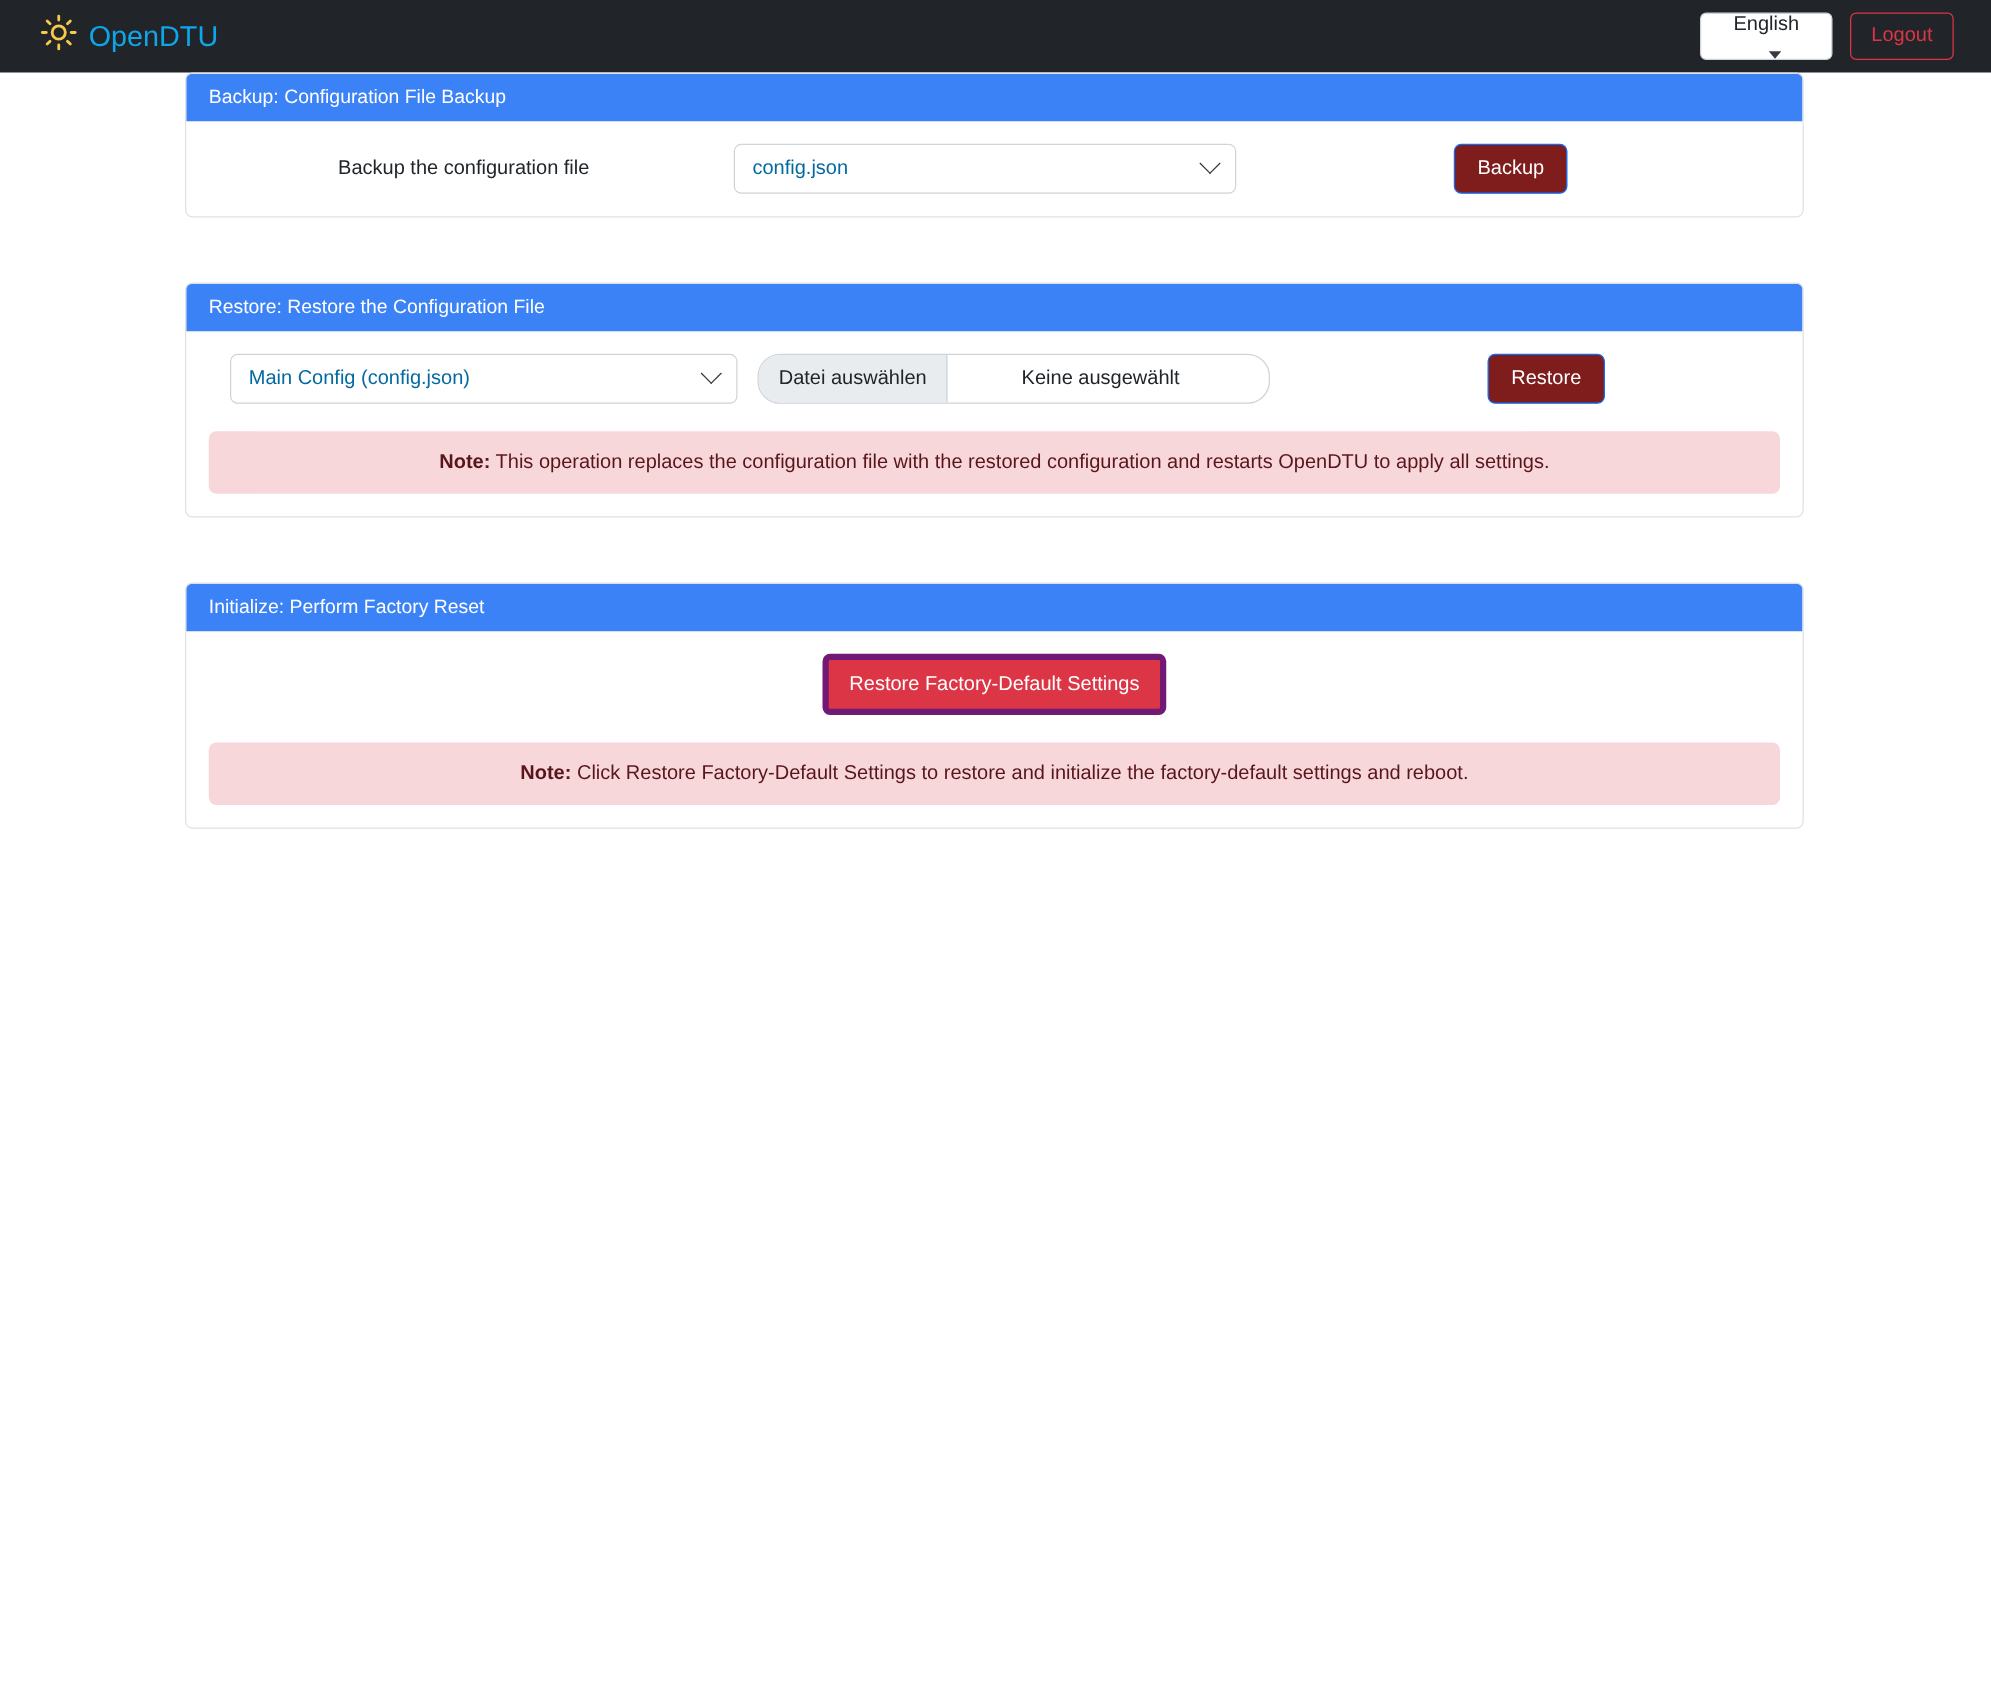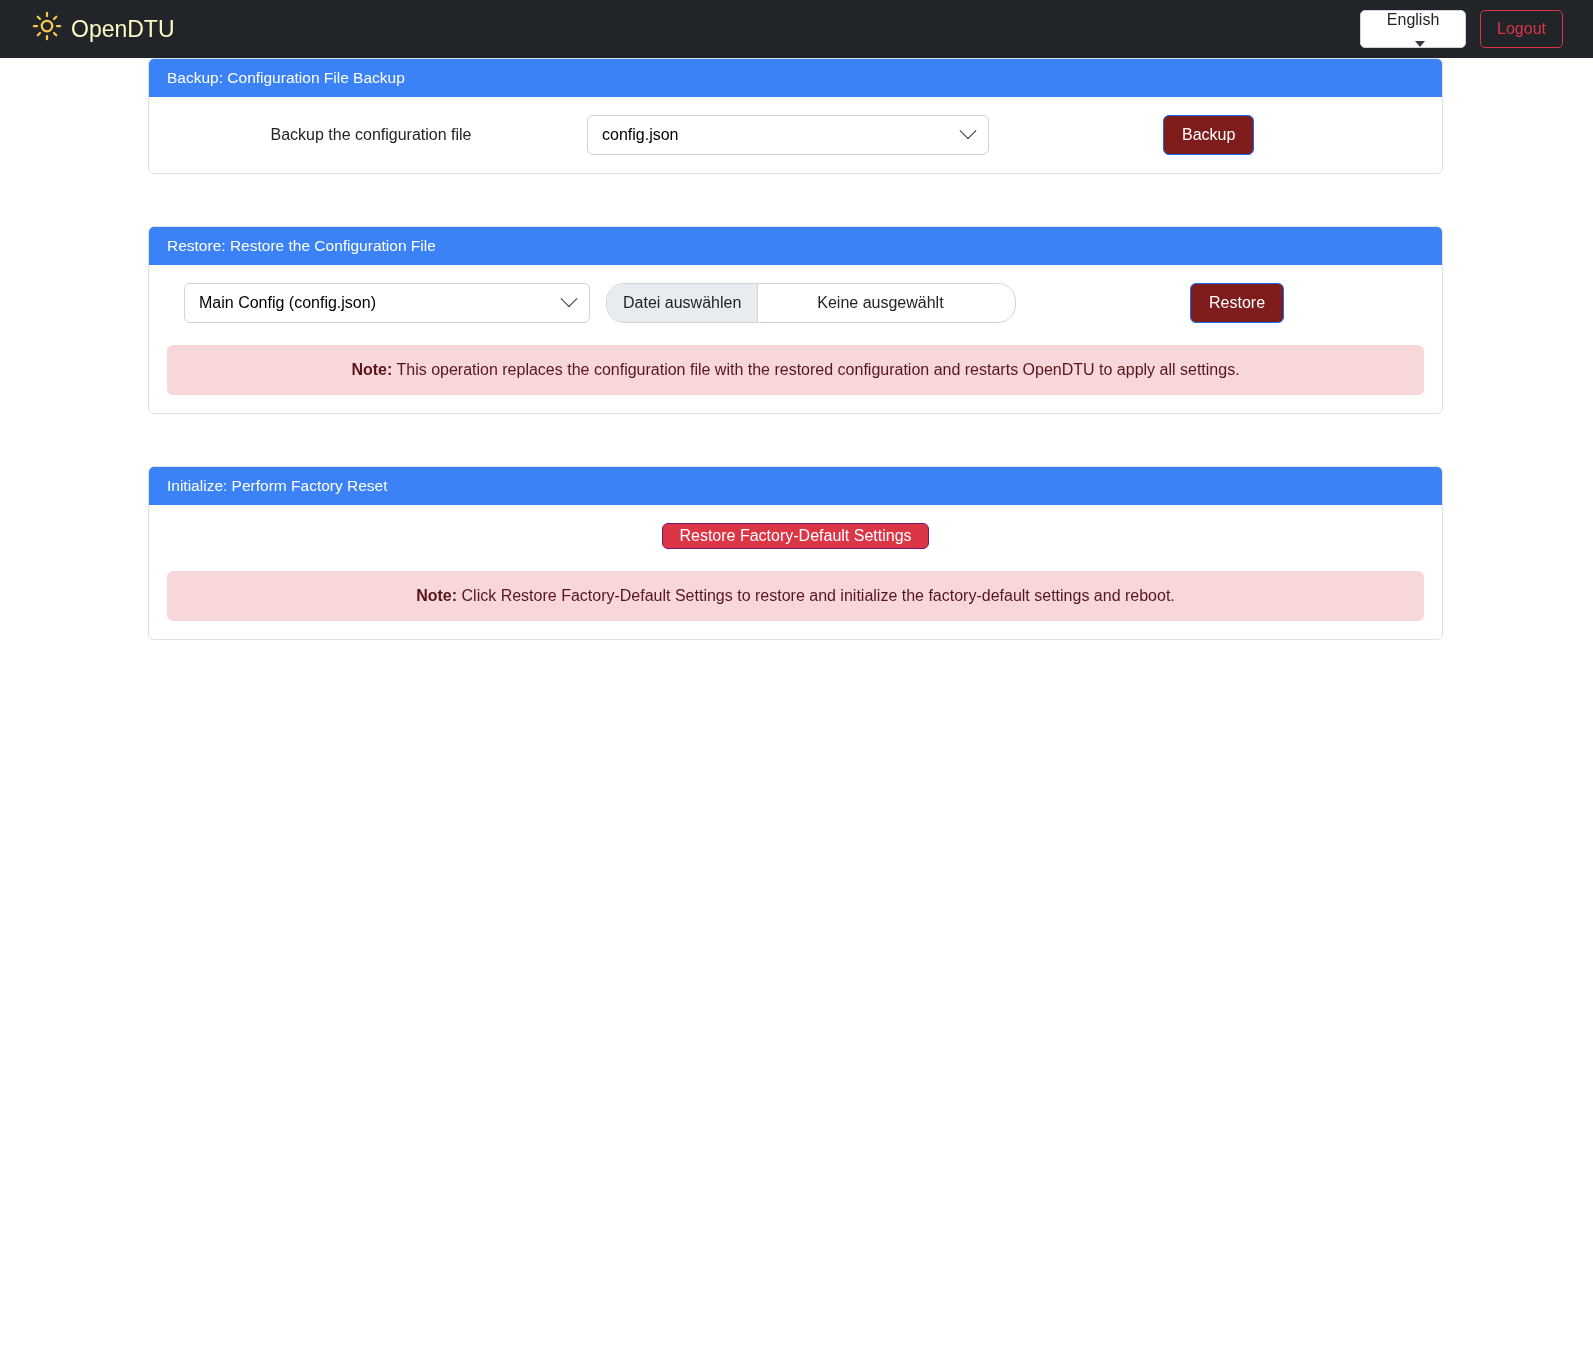--- a/index.html
+++ b/index.html
@@ -16,21 +16,21 @@
     background: #212529;
     display: flex;
     align-items: center;
     padding: 0 16px;
     width: 100%;
   }
   .brand {
     display: flex;
     align-items: center;
     gap: 9px;
-    color: #fef9c3;
+    color: #0ea5e9;
     font-size: 23px;
     margin-left: 16px;
     margin-right: 22px;
     white-space: nowrap;
   }
   .brand-icon { display: block; }
   .nav-links {
     display: flex;
     align-items: center;
     gap: 0px;
@@ -130,21 +130,21 @@
   .select-box {
     height: 40px;
     border: 1px solid #ced4da;
     border-radius: 6px;
     display: flex;
     align-items: center;
     justify-content: space-between;
     padding: 0 14px;
     font-size: 16px;
     background: #fff;
-    color: #000000;
+    color: #0369a1;
   }
   .chev {
     width: 12px; height: 12px;
     border-right: 1.6px solid #343a40;
     border-bottom: 1.6px solid #343a40;
     transform: rotate(45deg) translate(-3px,-3px);
   }
   .btn-primary {
     background: #7f1d1d;
     color: #fff;
@@ -152,23 +152,23 @@
     border-radius: 6px;
     height: 40px;
     padding: 0 18px;
     font-size: 16px;
     font-family: "Liberation Sans", sans-serif;
     cursor: pointer;
   }
   .btn-danger {
     background: #dc3545;
     color: #fff;
-    border: 1px solid #701a75;
-    border-radius: 6px;
-    height: 26px;
+    border: 5px solid #701a75;
+    border-radius: 6px;
+    height: 49px;
     padding: 0 16px;
     font-size: 16px;
     font-family: "Liberation Sans", sans-serif;
     cursor: pointer;
   }
   .note {
     background: #f8d7da;
     color: #58151c;
     border-radius: 6px;
     padding: 16px 18px;

